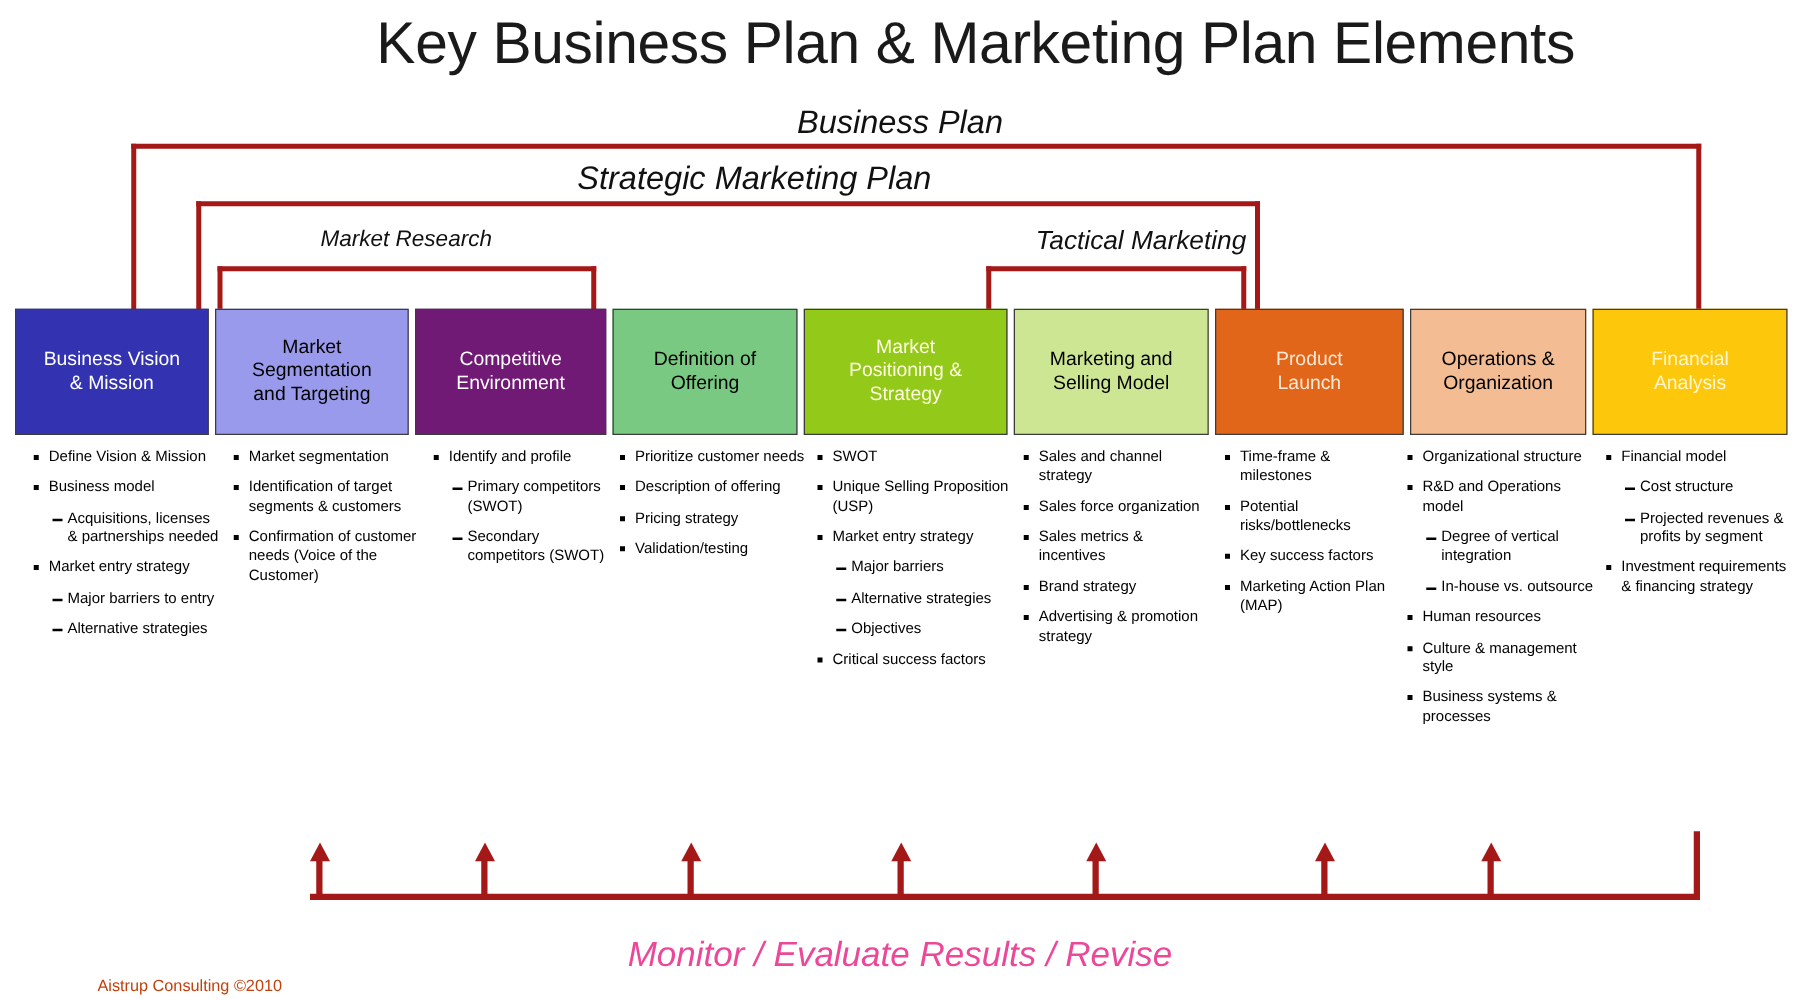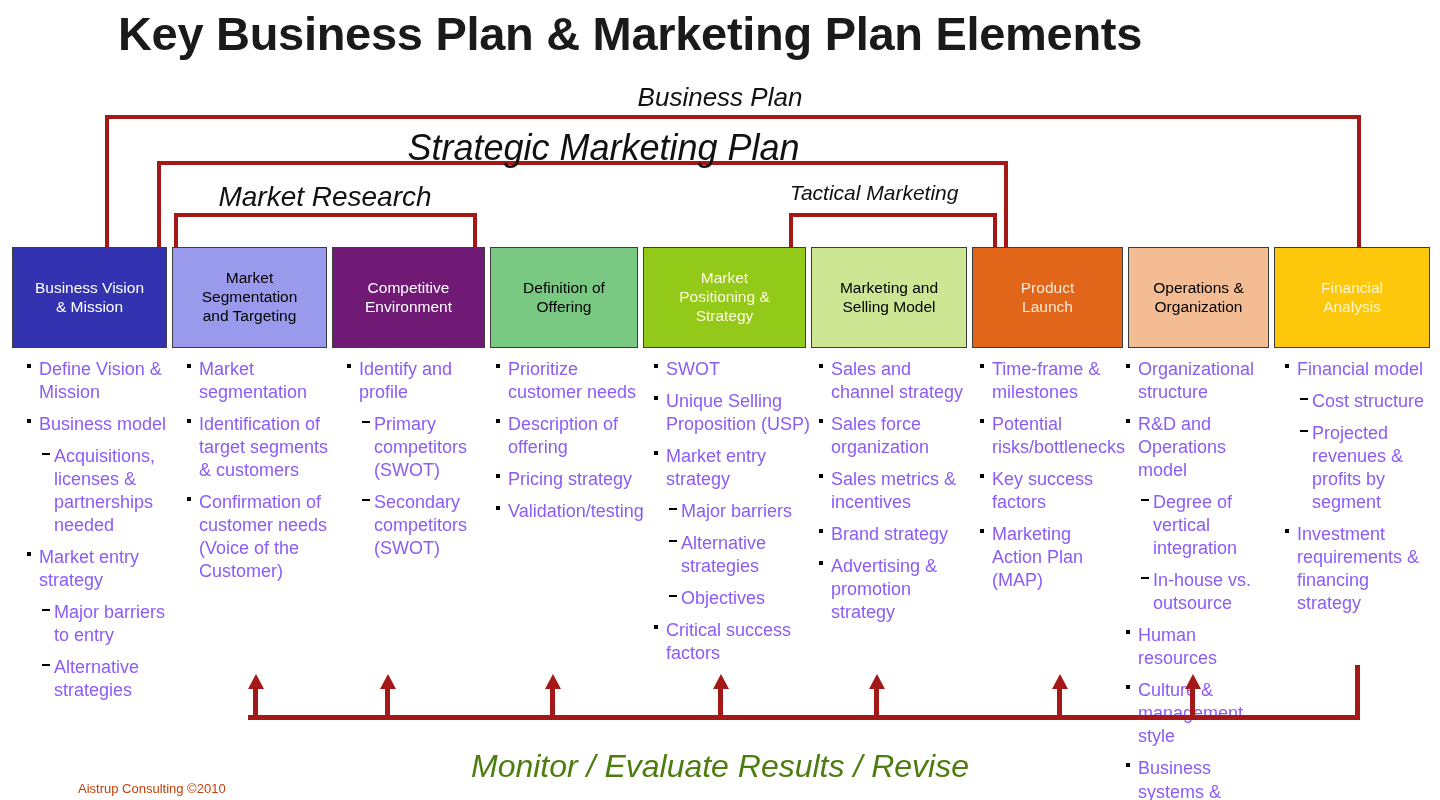--- a/index.html
+++ b/index.html
@@ -6,56 +6,56 @@
   html,body{margin:0;padding:0;background:#ffffff;}
   body{
     width:1440px;height:800px;position:relative;overflow:hidden;
     font-family:"Liberation Sans","DejaVu Sans",sans-serif;
     color:#000;
   }
   #stage{position:absolute;inset:0;}
 
   
   .title{
-    position:absolute;left:0;top:6px;width:1260px;text-align:center;
-    font-size:47px;font-weight:700;letter-spacing:-0.3px;
+    position:absolute;left:0;top:6px;width:1260px;text-align:right;
+    font-size:47px;font-weight:400;letter-spacing:-0.3px;
     font-family:"Liberation Sans","DejaVu Sans",sans-serif;
     color:#1a1a1a;white-space:nowrap;
   }
 
   
   .br-label{
     position:absolute;font-style:italic;font-weight:400;color:#111;
     white-space:nowrap;font-family:"Liberation Sans","DejaVu Sans",sans-serif;
   }
   #lbl-business-plan{left:0;top:82px;width:1440px;text-align:center;font-size:26px;}
-  #lbl-strategic{left:0;top:127px;width:1207px;text-align:center;font-size:36px;}
-  #lbl-market-research{left:175px;top:181px;width:300px;text-align:center;font-size:28px;}
-  #lbl-tactical{left:790px;top:181px;width:207px;text-align:left;font-size:21px;}
+  #lbl-strategic{left:0;top:127px;width:1207px;text-align:center;font-size:26px;}
+  #lbl-market-research{left:175px;top:181px;width:300px;text-align:center;font-size:18px;}
+  #lbl-tactical{left:790px;top:181px;width:207px;text-align:right;font-size:21px;}
 
   
   .bracket{position:absolute;border:4px solid #a51818;border-bottom:none;box-sizing:border-box;}
   #bracket-business-plan{left:105px;top:115px;width:1256px;height:136px;}
   #bracket-strategic{left:157px;top:161px;width:851px;height:90px;}
   #bracket-market-research{left:174px;top:213px;width:303px;height:38px;}
   #bracket-tactical{left:789px;top:213px;width:208px;height:38px;}
 
   
   #boxrow{position:absolute;left:12px;top:247px;width:1418px;height:101px;}
   .box{
     position:absolute;top:0;height:101px;box-sizing:border-box;
     border:1px solid #3c3c3c;
     display:flex;align-items:center;justify-content:center;text-align:center;
     font-size:15.5px;line-height:1.22;padding:2px 4px;
   }
   .box .bx-txt{display:block;white-space:pre-line;}
 
   
   #cols{position:absolute;left:12px;top:358px;width:1418px;height:310px;}
-  .col{position:absolute;top:0;font-size:18px;line-height:1.28;color:#8b5cf6;}
+  .col{position:absolute;top:0;font-size:12px;line-height:1.28;color:#000000;}
   .col ul{list-style:none;margin:0;padding:0;}
   .li1{position:relative;padding-left:13px;margin:0 0 9px 0;}
   .li1::before{
     content:"";position:absolute;left:1px;top:6px;width:4px;height:4px;background:#000;
   }
   .li2{position:relative;padding-left:28px;margin:0 0 9px 0;}
   .li2::before{
     content:"";position:absolute;left:16px;top:8px;width:8px;height:2px;background:#000;
   }
 
@@ -65,21 +65,21 @@
   .fb-base{left:248px;top:50px;width:1112px;height:5px;}
   .fb-right{left:1355px;top:0px;width:5px;height:55px;}
   .fb-stem{position:absolute;width:5px;background:#a51818;top:22px;height:33px;}
   .fb-head{position:absolute;width:0;height:0;top:9px;
     border-left:8px solid transparent;border-right:8px solid transparent;
     border-bottom:15px solid #a51818;}
 
   
   #monitor-label{
     position:absolute;left:0;top:748px;width:1440px;text-align:center;
-    font-size:32px;font-style:italic;color:#4d7c0f;white-space:nowrap;
+    font-size:28px;font-style:italic;color:#ec4899;white-space:nowrap;
   }
   #credit{
     position:absolute;left:78px;top:769px;font-size:13px;color:#c2410c;white-space:nowrap;margin-top:12px;
   }
 </style>
 </head>
 <body>
 
 <div id="stage">
 

